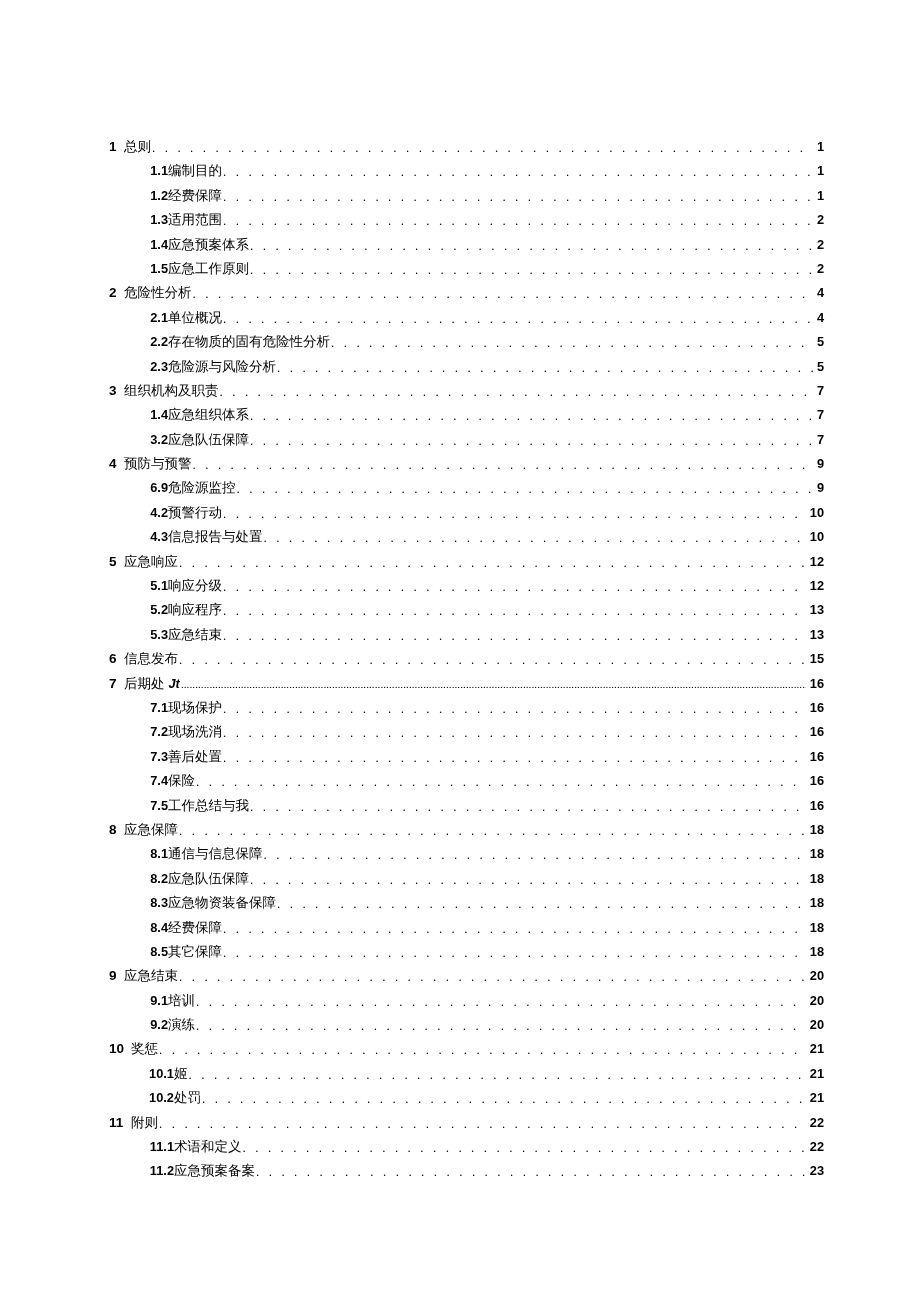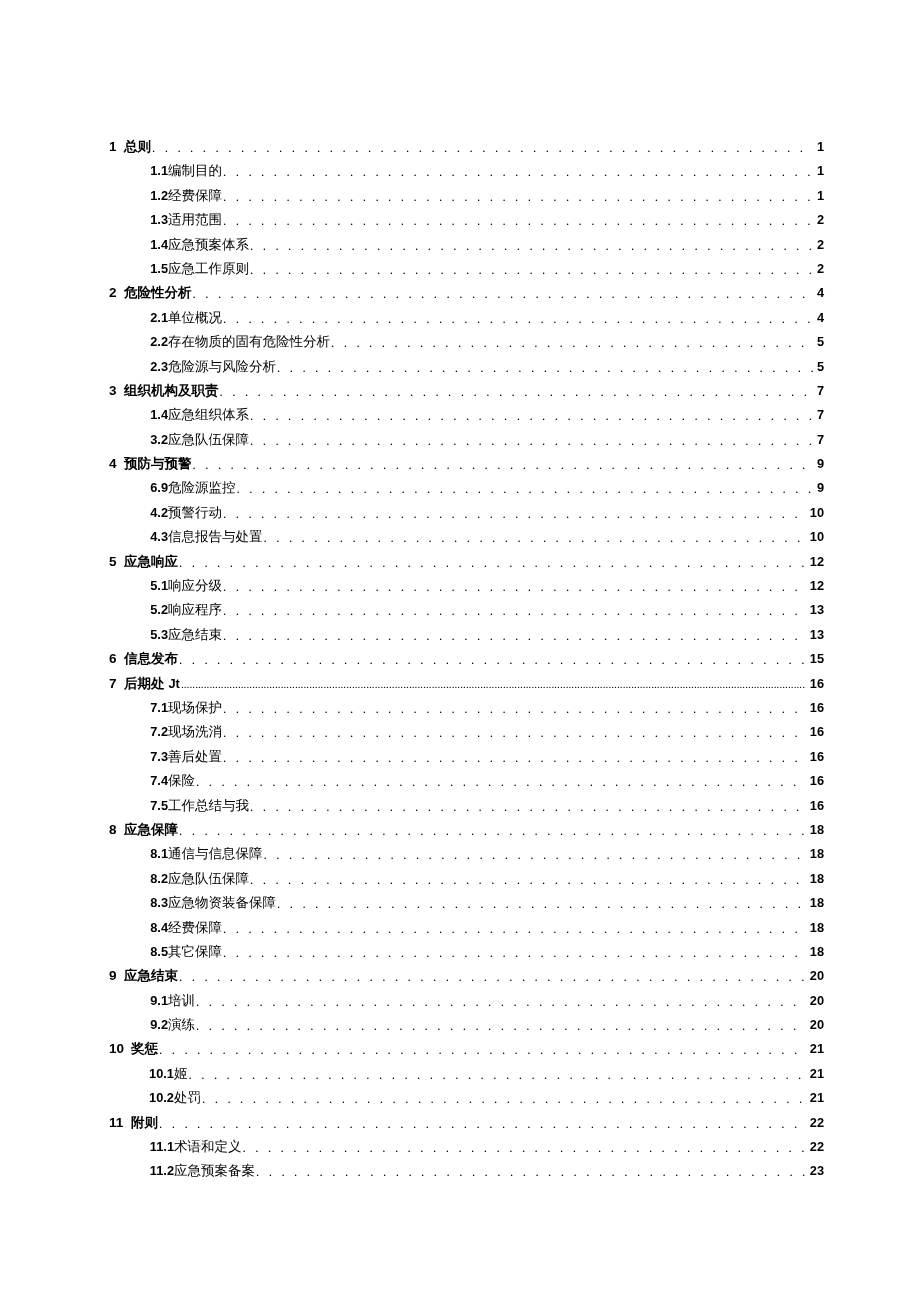--- a/index.html
+++ b/index.html
@@ -35,21 +35,21 @@
   .num.l1 {
     width: 12px;
     text-align: left;
     font-family: Arial, sans-serif;
   }
   .num.l1.two-digit {
     width: 19px;
   }
   .title.l1 {
     margin-left: 3px;
-    font-weight: bold;
+    font-weight: normal;
   }
   .sub-wrap {
     display: inline-flex;
     align-items: flex-end;
     margin-left: 29px;
     flex: 0 0 auto;
     font-family: Arial, sans-serif;
   }
   .sub-wrap .num {
     width: 30px;
@@ -90,20 +90,21 @@
     letter-spacing: 0.1px;
     font-size: 11px;
     top: 0;
   }
   
   .mixed-latin {
     font-family: Arial, sans-serif;
     font-weight: bold;
     font-size: 12.8px;
     margin-left: 4px;
+    font-style: italic;
   }
 </style>
 </head>
 <body>
 
 <div class="toc" id="toc">
     <div class="toc-row">
       <span class="num l1">1</span>
       <span class="title l1">总则</span>
       <span class="leader">. . . . . . . . . . . . . . . . . . . . . . . . . . . . . . . . . . . . . . . . . . . . . . . . . . . . . . . . . . . . . . . . . . . . . . . . . . . . . . . . . . . . . . . . . . . . . . . . . . . . . . . . . . . . . . . . . . . . . . . . . . . . . . . . . . . . . . . . . . . . . . . . . . . . . . . . . . . . . . . . . . . . . . . . . . . . . . . . . . . . . . . . . . . . . . . . . . . . . . . .</span>

